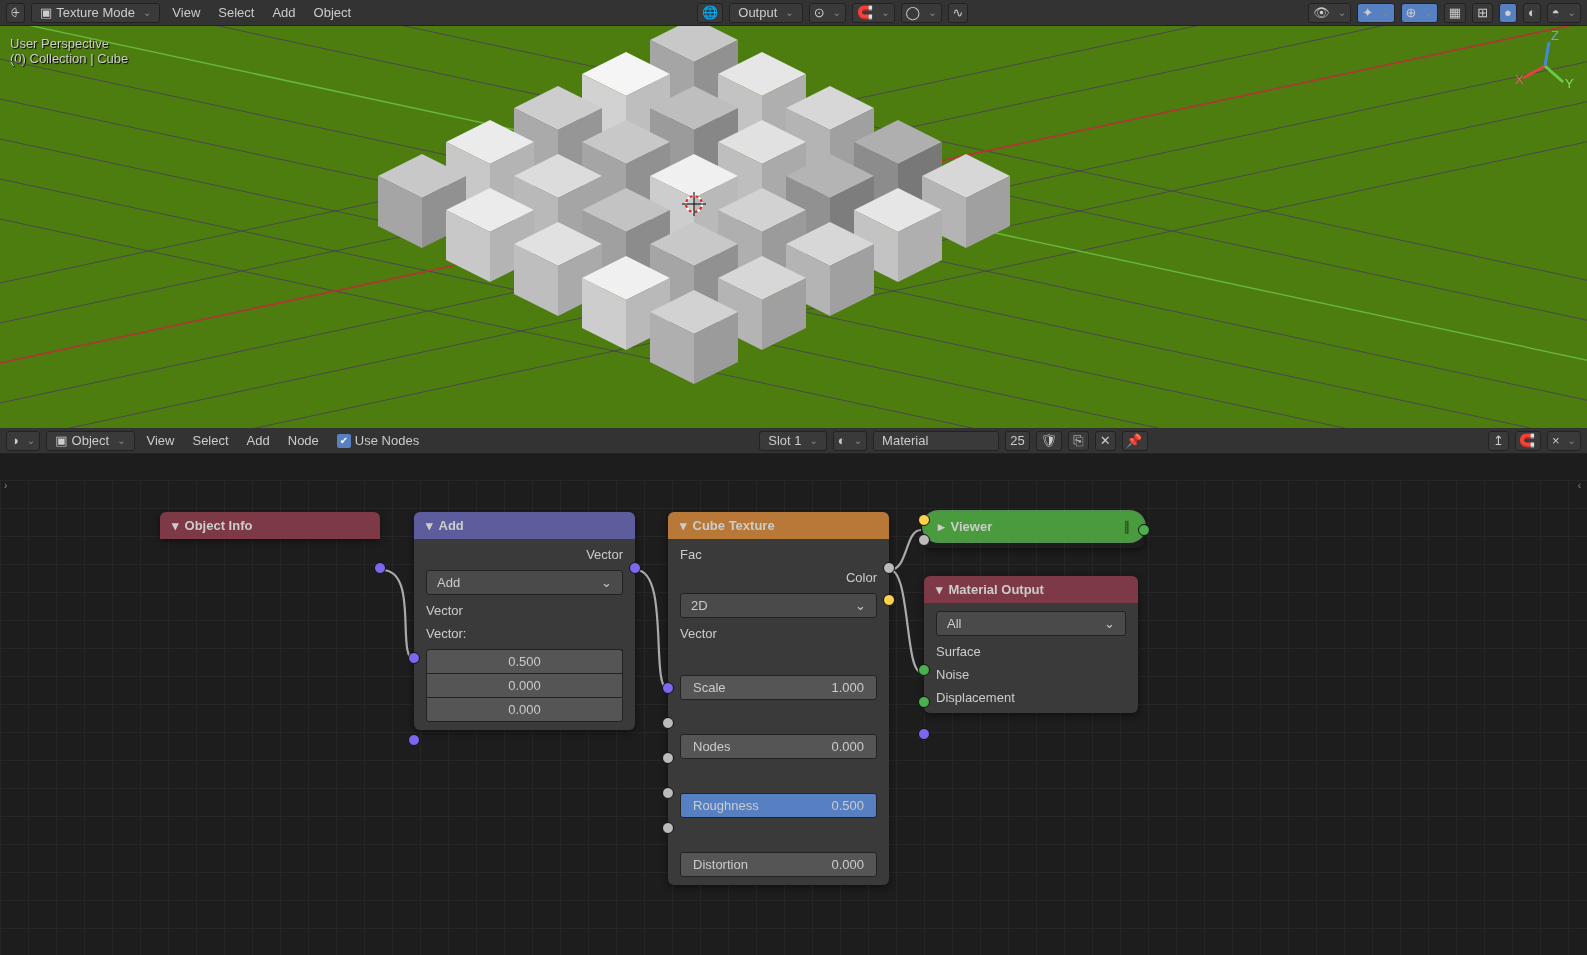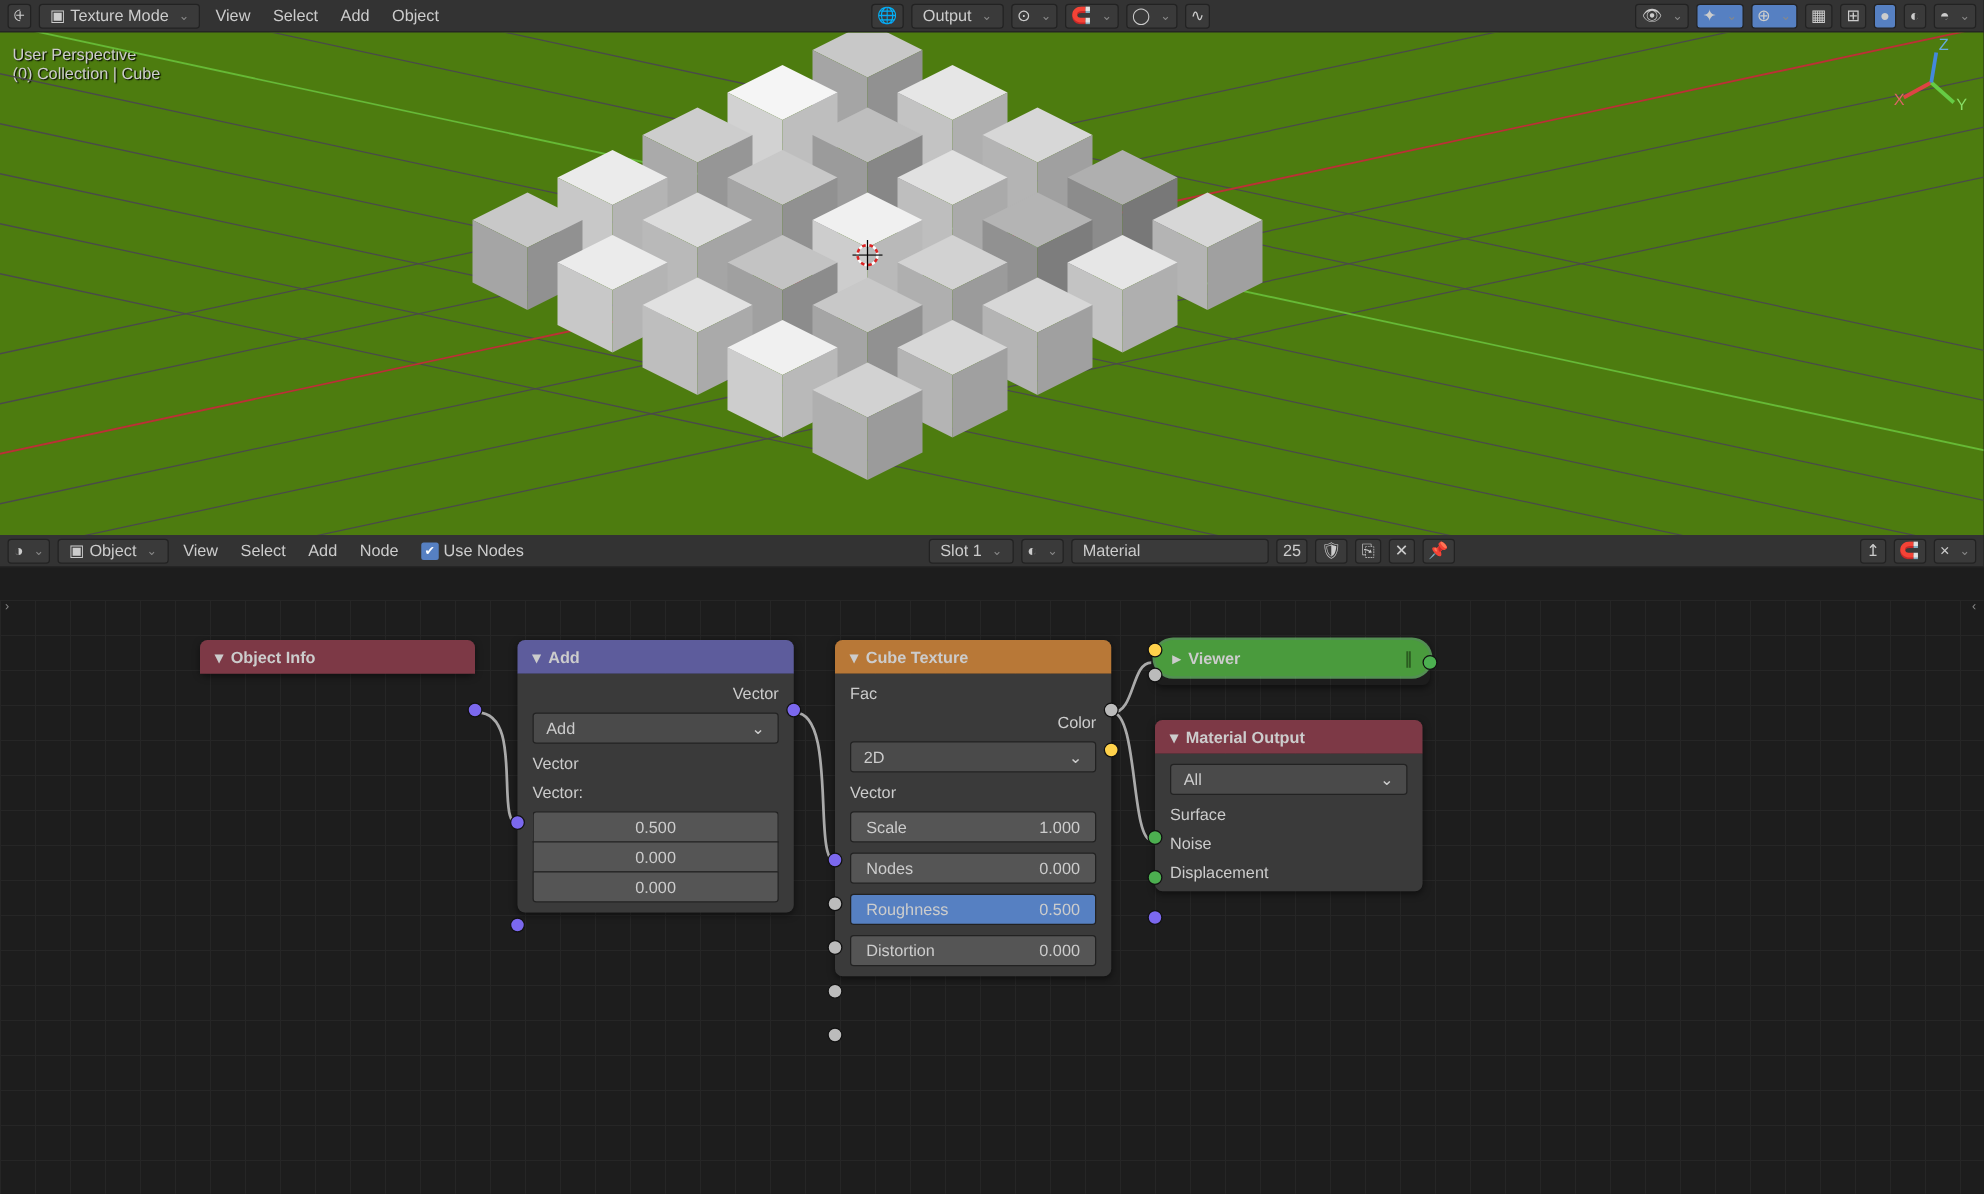--- a/index.html
+++ b/index.html
@@ -18,21 +18,21 @@
   background-image: linear-gradient(#262626 1px, transparent 1px), linear-gradient(90deg, #262626 1px, transparent 1px);
   background-size: 28px 28px;
 }
 .chevCentered { position:absolute; left:4px; top:26px; font-size:10px; color:#888;}
 .chevCenteredR { position:absolute; right:6px; top:26px; font-size:10px; color:#888;}
 
 .node { position:absolute; border-radius:6px; box-shadow:0 2px 6px rgba(0,0,0,.5); color:#fff; }
 .node .title { border-radius:6px 6px 0 0; padding:6px 12px; font-size:15px; font-weight:600; display:flex; align-items:center; gap:6px; }
 .node .body { background:#3a3a3a; border-radius:0 0 6px 6px; padding:8px 12px; display:flex; flex-direction:column; gap:8px; font-size:15px; }
 .node .sel { background:#4a4a4a; border:1px solid #222; border-radius:3px; padding:4px 10px; display:flex; justify-content:space-between; align-items:center; cursor:pointer; }
-.node .row { display:flex; justify-content:space-between; align-items:center; background:#555; border:1px solid #222; border-radius:3px; padding:4px 12px; }
+.node .row { display:flex; justify-content:space-between; align-items:center; background:#555; border:1px solid #222; border-radius:3px; padding:4px 12px;margin-top:26px; }
 .node .row.hl { background:#5680c2; }
 .node .vec { background:#555; border:1px solid #222; border-radius:3px; padding:4px 12px; text-align:center; }
 .sock { position:absolute; width:12px; height:12px; border-radius:50%; border:1px solid #111; }
 .sock.purple{ background:#7b68ee; }
 .sock.white { background:#bbb; }
 .sock.yellow{ background:#ffd24b; }
 .sock.green { background:#4caf50; }
 
 .n1 { left:160px; top:58px; width:220px; }
 .n1 .title{ background:#7d3946; }
@@ -267,21 +267,21 @@
   <span class="m">Node</span>
   <label style="display:flex;align-items:center;gap:4px;margin-left:6px">
     <span style="width:14px;height:14px;background:#5680c2;border-radius:2px;display:inline-flex;align-items:center;justify-content:center;color:#fff;font-size:10px">✔</span>
     <span>Use Nodes</span>
   </label>
   <div style="flex:1"></div>
   <span class="btn chev">
       <span>Slot 1</span>
     </span>
   <span class="btn mini chev">◐</span>
-  <span class="btn" style="padding-right:102px">
+  <span class="btn" style="padding-right:70px">
       <span>Material</span>
     </span>
   <span class="btn mini">
       <span>25</span>
     </span>
   <span class="btn mini">🛡</span>
   <span class="btn mini">⎘</span>
   <span class="btn mini">✕</span>
   <span class="btn mini">📌</span>
   <div style="flex:1"></div>

